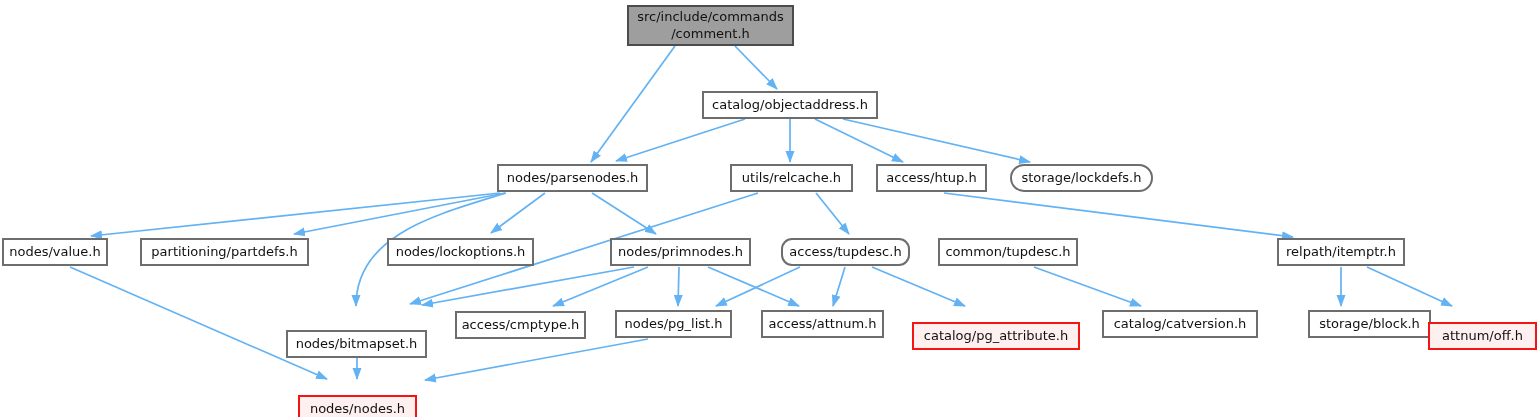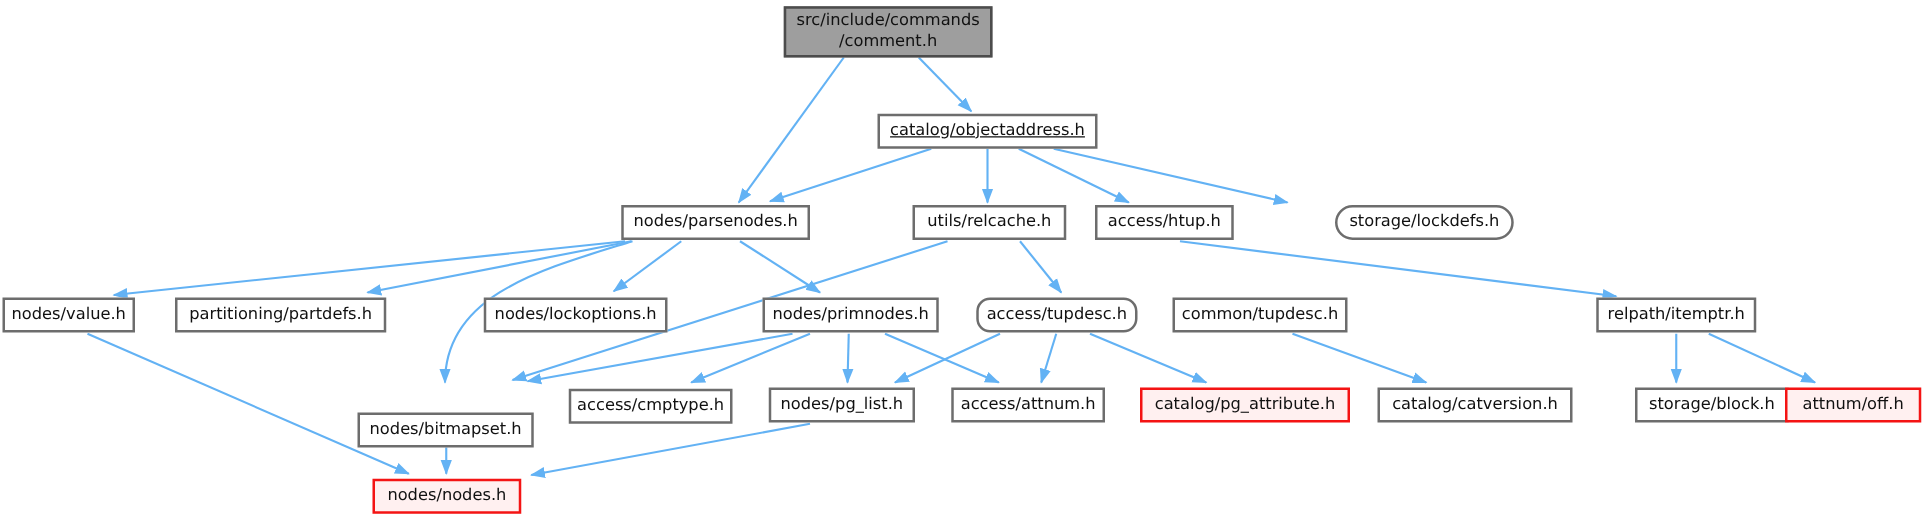--- a/index.html
+++ b/index.html
@@ -17,21 +17,21 @@
     display:flex;align-items:center;justify-content:center;
     text-align:center;
     font-size:13px;line-height:1.25;
     color:#111111;
     background:#ffffff;
     border:2px solid #6d6d6d;
     white-space:pre-line;
     cursor:pointer;
   }
   .node.main{background:#9e9e9e;border-color:#4c4c4c;}
-  .node.truncated{background:#fff0f0;border-color:#f41414;}
+  .node.truncated{background:#fff0f0;border-color:#f41414;margin-top:12px;}
 </style>
 </head>
 <body>
 
 <div class="canvas">
   <svg class="edges" xmlns="http://www.w3.org/2000/svg">
     <defs>
       <marker id="arrow" markerUnits="userSpaceOnUse" markerWidth="13" markerHeight="11" refX="11" refY="5" orient="auto">
         <path id="arrowhead-path" d="M0,0.5 L12,5 L0,9.5 z" fill="#63b2f4"></path>
       </marker>
@@ -62,25 +62,25 @@
         <path d="M1034,267 L1141,306" fill="none" stroke="#63b2f4" stroke-width="1.7" marker-end="url(#arrow)"></path>
         <path d="M1341,267 L1341,306" fill="none" stroke="#63b2f4" stroke-width="1.7" marker-end="url(#arrow)"></path>
         <path d="M1367,267 L1452,306" fill="none" stroke="#63b2f4" stroke-width="1.7" marker-end="url(#arrow)"></path>
         <path d="M357,339 L357,379" fill="none" stroke="#63b2f4" stroke-width="1.7" marker-end="url(#arrow)"></path>
         <path d="M648,339 L425,380" fill="none" stroke="#63b2f4" stroke-width="1.7" marker-end="url(#arrow)"></path>
       </g>
   </svg>
   <div id="node-layer">
       <div class="node main" style="left: 627px; top: 5px; width: 167px; height: 41px;"><span>src/include/commands
 /comment.h</span></div>
-      <div class="node" style="left: 702px; top: 91px; width: 176px; height: 28px; text-decoration: underline;"><span>catalog/objectaddress.h</span></div>
+      <div class="node" style="left: 702px; top: 91px; width: 176px; height: 28px;"><span>catalog/objectaddress.h</span></div>
       <div class="node" style="left: 497px; top: 164px; width: 151px; height: 28px;"><span>nodes/parsenodes.h</span></div>
       <div class="node" style="left: 730px; top: 164px; width: 123px; height: 28px;"><span>utils/relcache.h</span></div>
       <div class="node" style="left: 876px; top: 164px; width: 111px; height: 28px;"><span>access/htup.h</span></div>
-      <div class="node" style="left: 1068px; top: 164px; width: 143px; height: 28px; border-radius: 14px;"><span>storage/lockdefs.h</span></div>
+      <div class="node" style="left: 1010px; top: 164px; width: 143px; height: 28px; border-radius: 14px;"><span>storage/lockdefs.h</span></div>
       <div class="node" style="left: 2px; top: 238px; width: 106px; height: 28px;"><span>nodes/value.h</span></div>
       <div class="node" style="left: 140px; top: 238px; width: 169px; height: 28px;"><span>partitioning/partdefs.h</span></div>
       <div class="node" style="left: 387px; top: 238px; width: 147px; height: 28px;"><span>nodes/lockoptions.h</span></div>
       <div class="node" style="left: 610px; top: 238px; width: 141px; height: 28px;"><span>nodes/primnodes.h</span></div>
       <div class="node" style="left: 781px; top: 238px; width: 129px; height: 28px; border-radius: 11px;"><span>access/tupdesc.h</span></div>
       <div class="node" style="left: 938px; top: 238px; width: 140px; height: 28px;"><span>common/tupdesc.h</span></div>
       <div class="node" style="left: 1277px; top: 238px; width: 128px; height: 28px;"><span>relpath/itemptr.h</span></div>
       <div class="node" style="left: 286px; top: 310px; width: 141px; height: 28px; margin-top: 20px;"><span>nodes/bitmapset.h</span></div>
       <div class="node" style="left: 455px; top: 311px; width: 131px; height: 28px;"><span>access/cmptype.h</span></div>
       <div class="node" style="left: 615px; top: 310px; width: 117px; height: 28px;"><span>nodes/pg_list.h</span></div>

